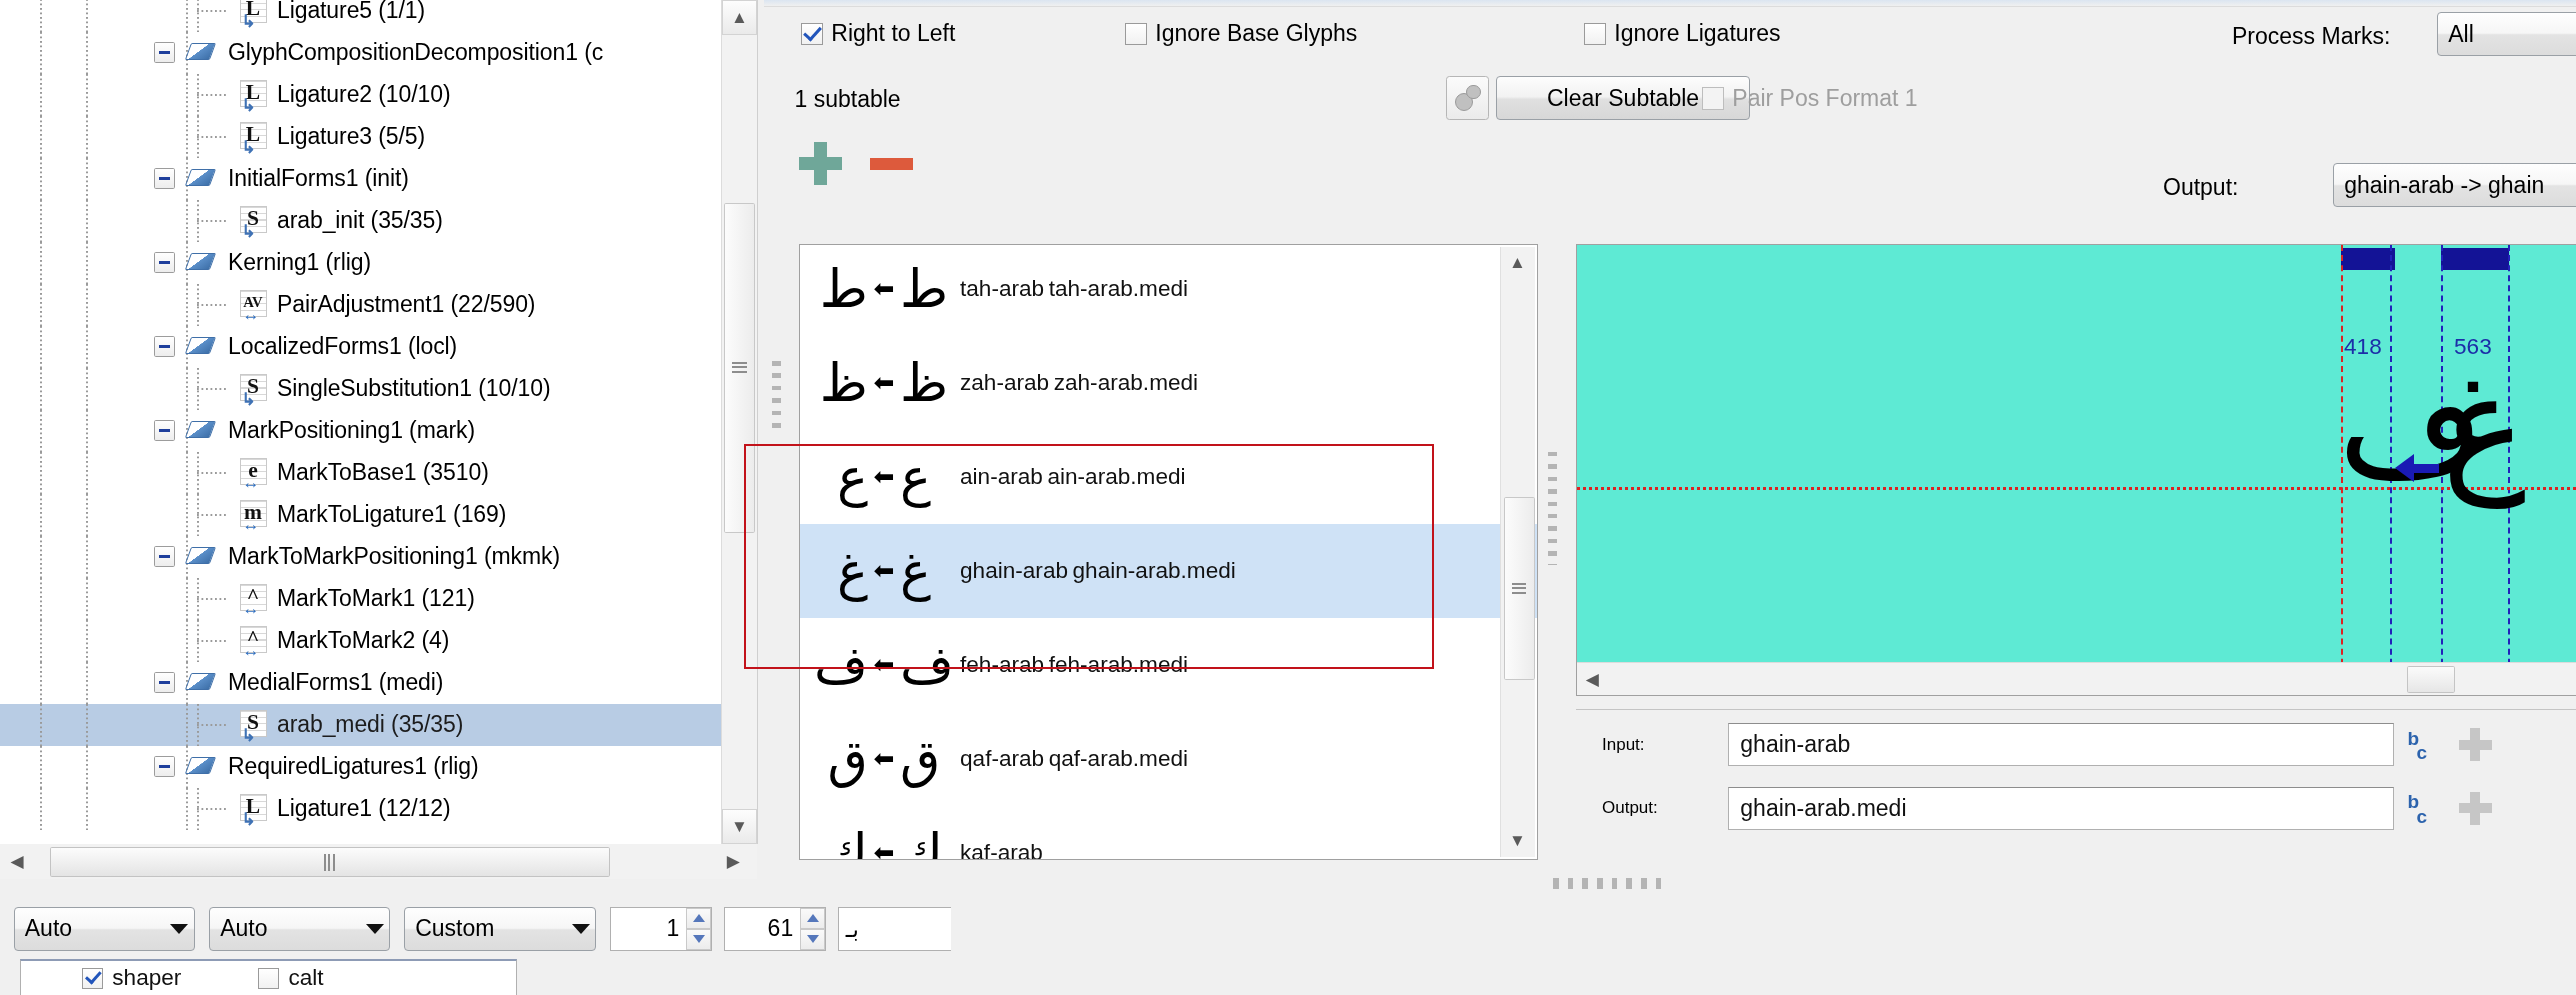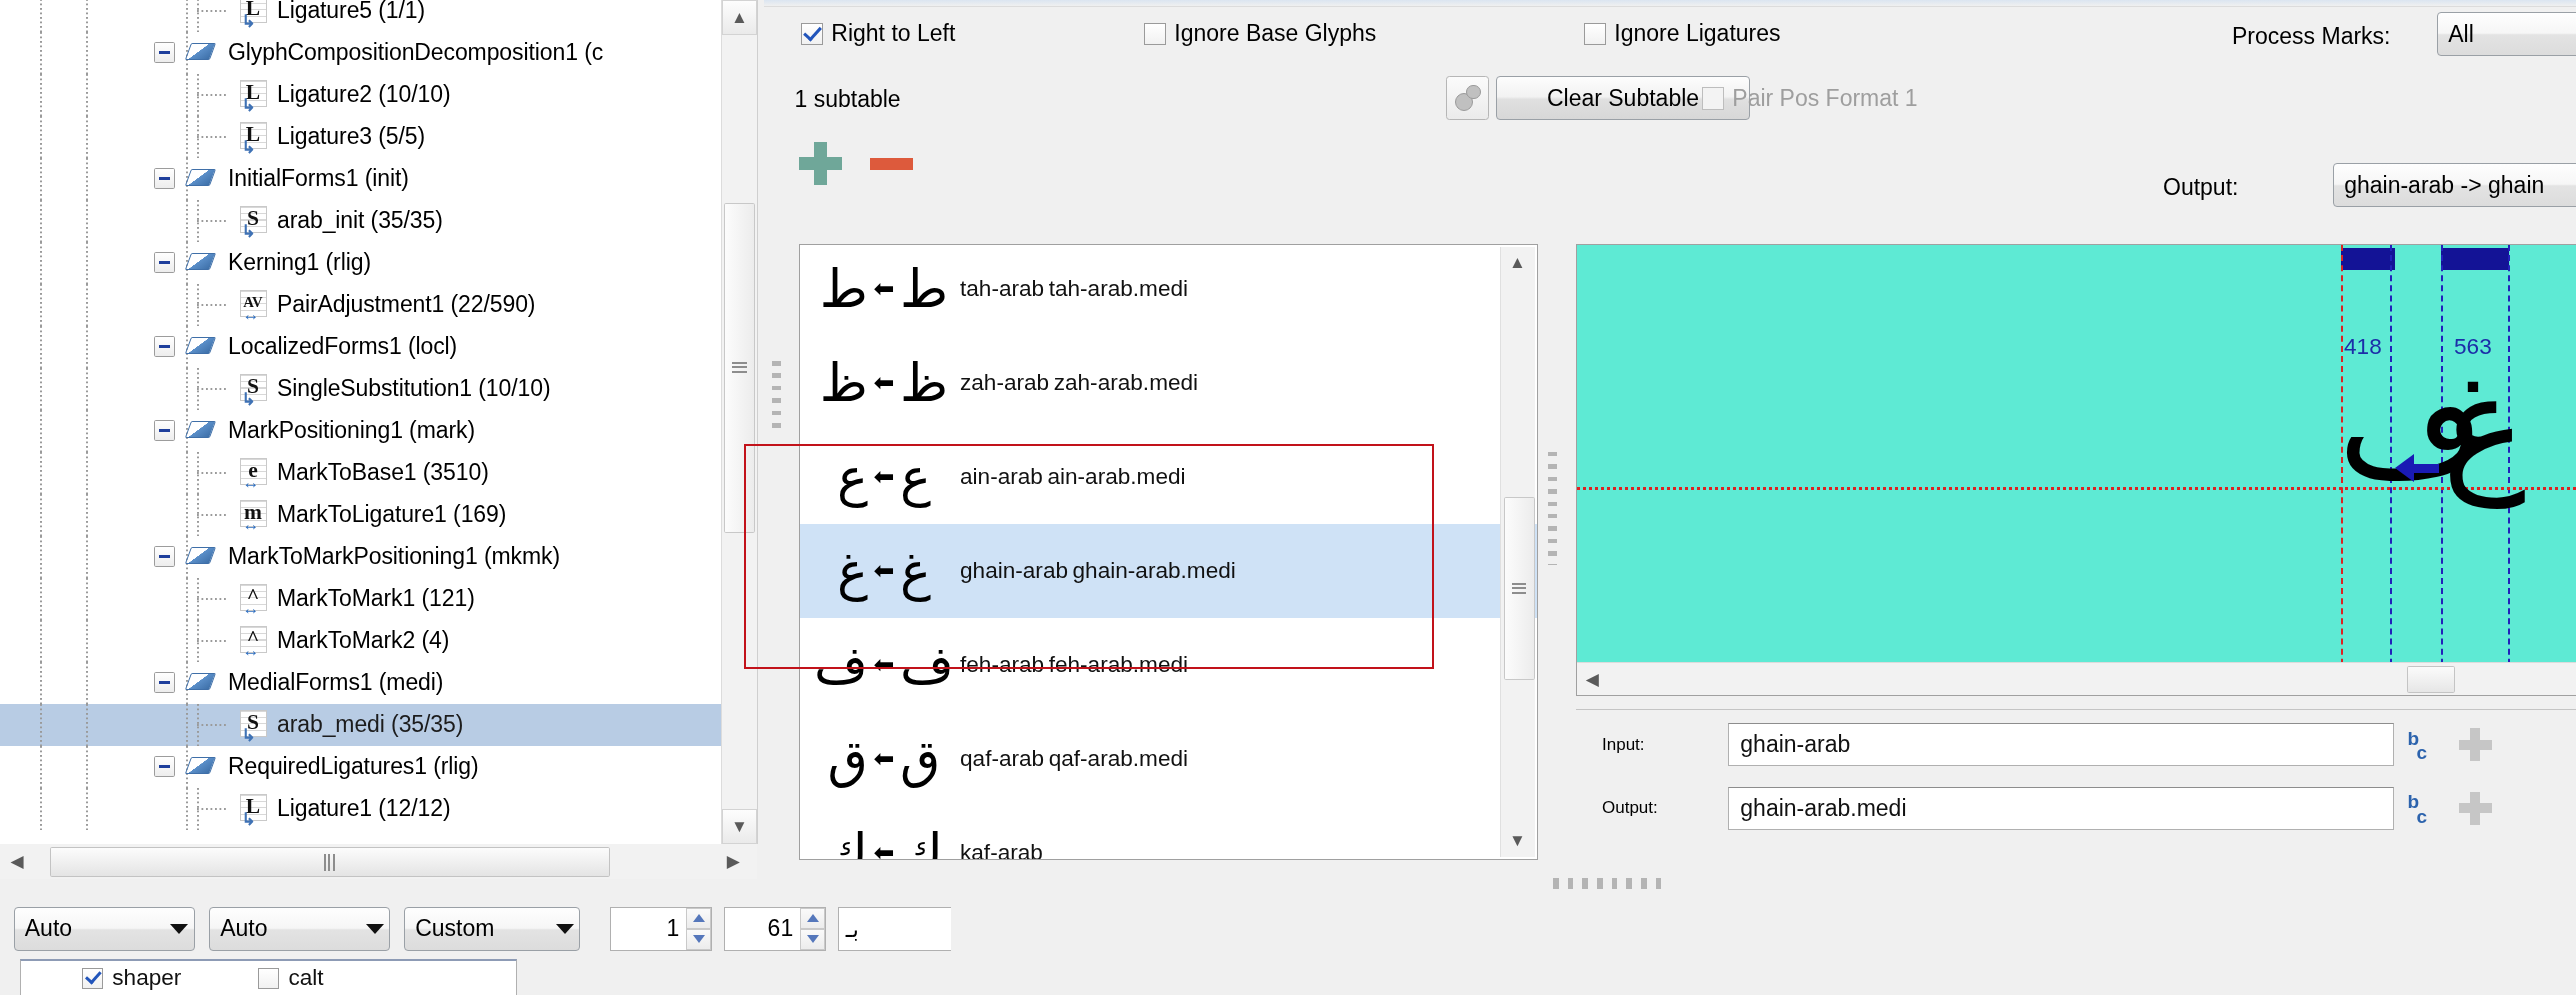--- a/index.html
+++ b/index.html
@@ -693,21 +693,21 @@
     <div class="sb-btn" style="position:absolute;right:6.8px;width:34px;height:32px;border:none;background:transparent;">▶</div>
   </div>
 
   <div id="toolbar">
     <div id="toolbar-topline"></div>
 
     <div class="cb" style="left: 37px; top: 20.3px;">
       <span class="box checked"></span>
       <span class="lbl">Right to Left</span>
     </div>
-    <div class="cb" style="left: 366px; top: 20.3px; padding-left: 14px;">
+    <div class="cb" style="left: 347px; top: 20.3px; padding-left: 14px;">
       <span class="box"></span>
       <span class="lbl">Ignore Base Glyphs</span>
     </div>
     <div class="cb" style="left: 820px; top: 20.3px;">
       <span class="box"></span>
       <span class="lbl">Ignore Ligatures</span>
     </div>
     <div class="tb-label" style="left: 1468px; top: 22.6px;">Process Marks:</div>
     <div class="combo" style="left: 1673px; top: 12.4px; width: 634px; height: 44px;">
       <span class="val">All</span>
@@ -882,21 +882,21 @@
 
   <div id="bottombar">
     <div class="combo" style="left: 13.6px; top: 14.7px; width: 181px; height: 44px;">
       <span class="val">Auto</span>
       <span class="arrow"></span>
     </div>
     <div class="combo" style="left: 209px; top: 14.7px; width: 181px; height: 44px;">
       <span class="val">Auto</span>
       <span class="arrow"></span>
     </div>
-    <div class="combo" style="left: 404px; top: 14.7px; width: 176px; height: 44px;">
+    <div class="combo" style="left: 404px; top: 14.7px; width: 192px; height: 44px;">
       <span class="val">Custom</span>
       <span class="arrow"></span>
     </div>
     <div class="spin" style="left: 610px; top: 14.7px; width: 102px; height: 44px;">
       <span class="sv">1</span>
       <span class="btns">
         <div>
             <i class="tri-up"></i>
           </div>
         <div>

